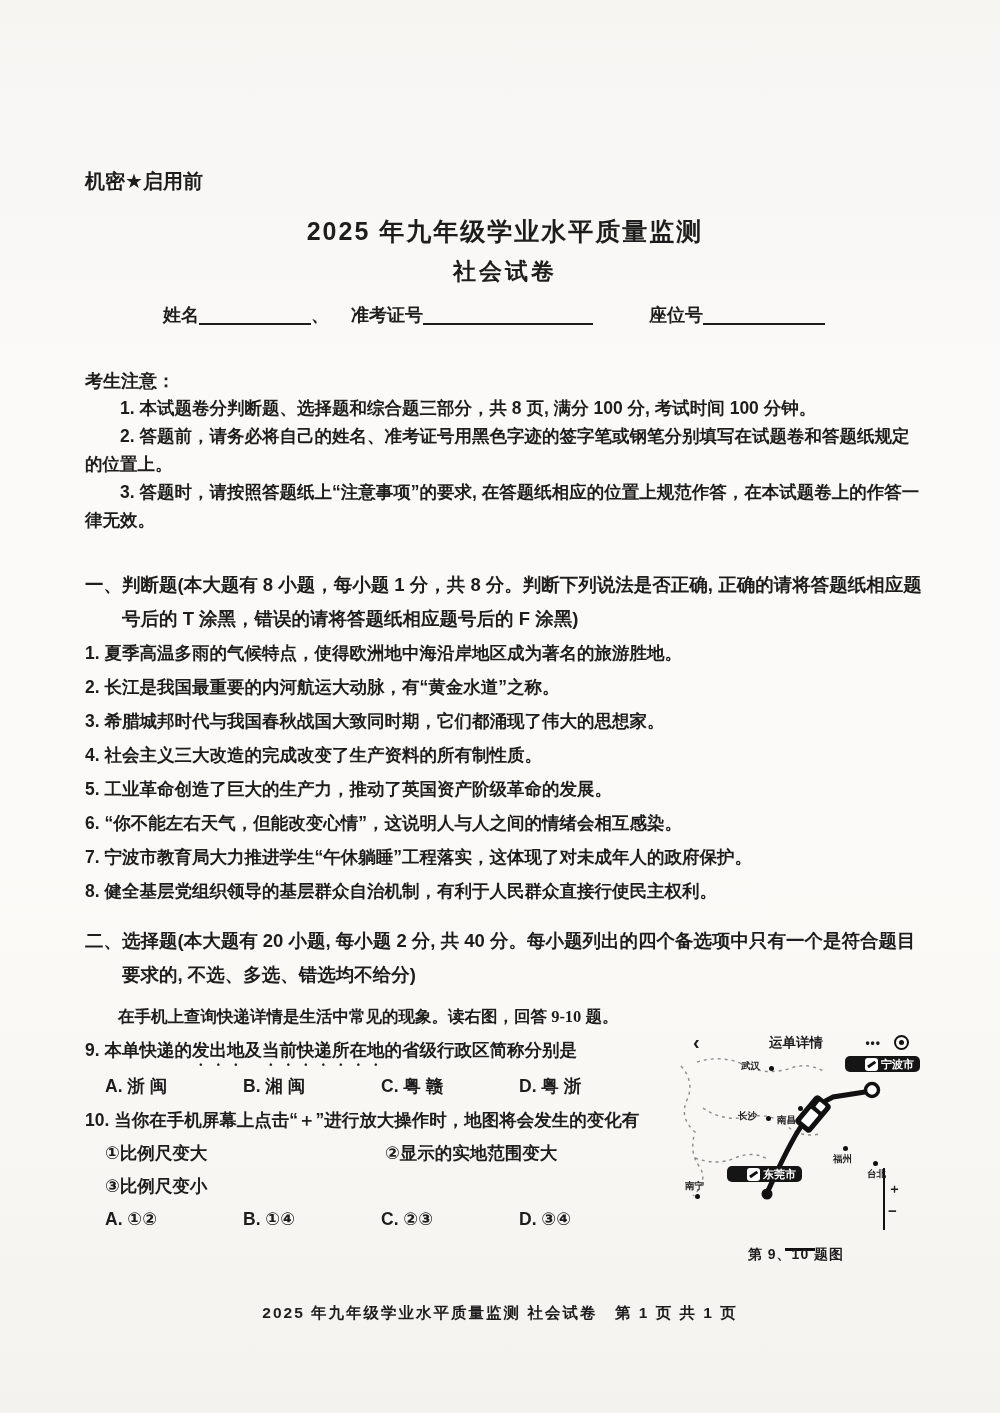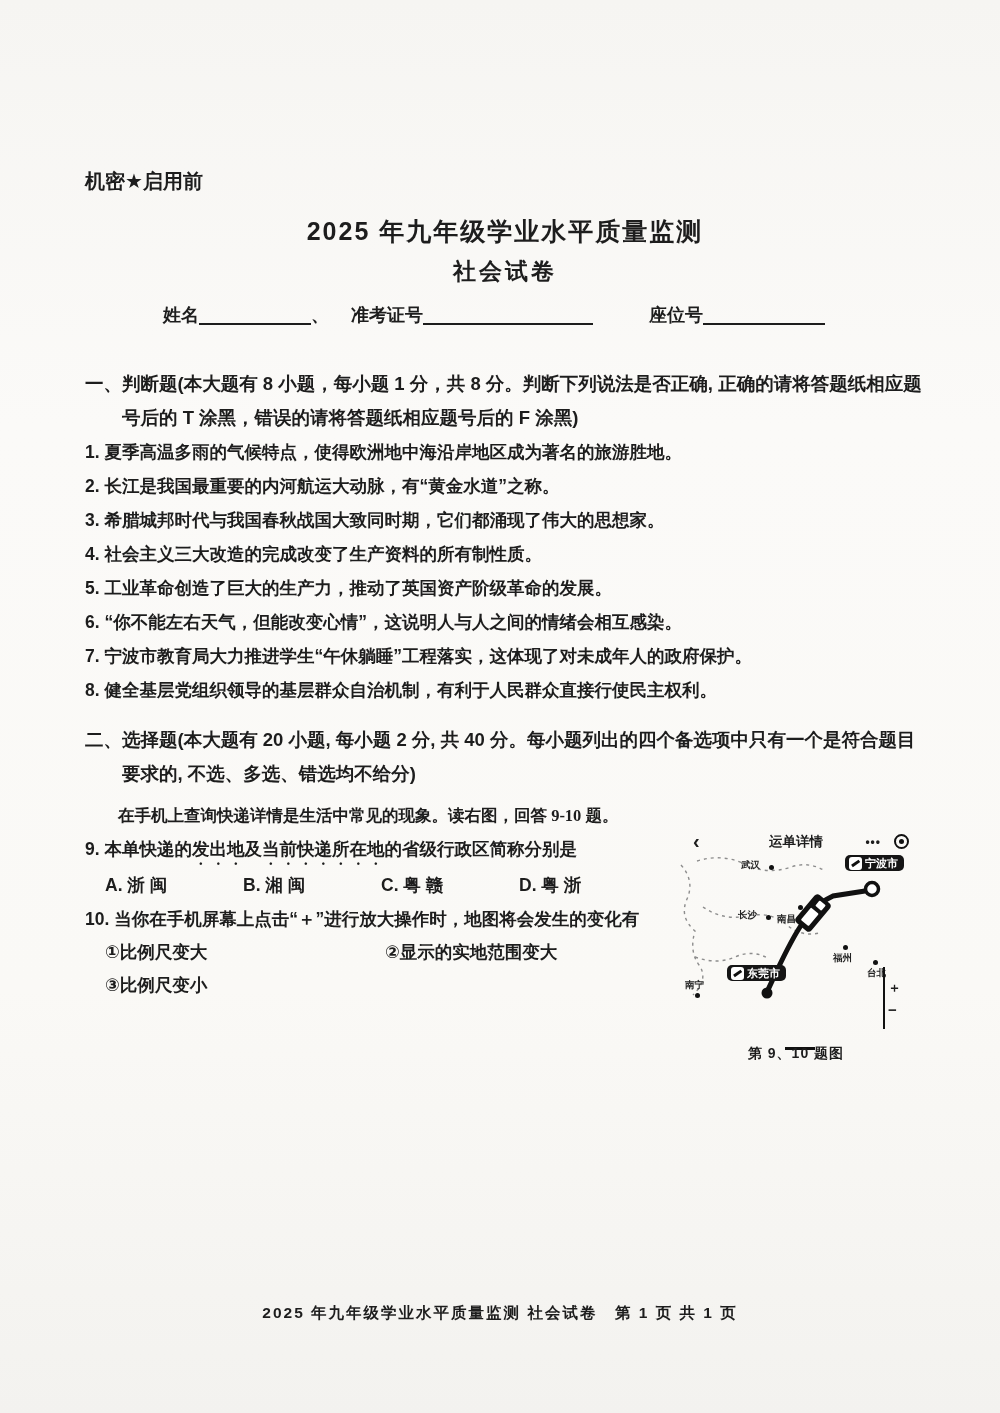--- a/index.html
+++ b/index.html
@@ -40,21 +40,21 @@
   .appbar { position:absolute; top:10px; left:0; right:0; height:22px; }
   .back { position:absolute; left:26px; top:0; font-size:20px; font-weight:800; line-height:20px; }
   .apptitle { position:absolute; left:0; right:0; text-align:center; font-size:13.5px; font-weight:800; line-height:22px; }
   .more { position:absolute; right:44px; top:0; font-size:12px; font-weight:800; line-height:22px; letter-spacing:1px; }
   .target { position:absolute; right:16px; top:3px; width:15px; height:15px; border:2.2px solid #111; border-radius:50%; }
   .target i { position:absolute; left:50%; top:50%; width:5px; height:5px; margin:-2.5px 0 0 -2.5px; background:#111; border-radius:50%; }
   .mapsvg { position:absolute; left:0; top:30px; }
   .citydot { position:absolute; width:5px; height:5px; background:#111; border-radius:50%; }
   .citylbl { position:absolute; font-size:9.5px; font-weight:700; color:#222; white-space:nowrap; }
   .badge { position:absolute; height:16px; background:#151515; border-radius:5px; color:#fff;
-           display:flex; align-items:center; padding:0 6px 0 4px; font-size:11px; font-weight:700; white-space:nowrap; }
+           display:flex; align-items:center; padding:0 6px 0 20px; font-size:11px; font-weight:700; white-space:nowrap; }
   .bicon { width:13px; height:13px; background:#fff; border-radius:3px; margin-right:3px; position:relative; overflow:hidden; flex:0 0 13px; }
   .bicon i { position:absolute; left:2px; top:5px; width:9px; height:2.5px; background:#111; transform:rotate(-35deg); }
   .truck { position:absolute; left:128px; top:82px; width:36px; height:20px; background:#111; border-radius:4px;
            transform:rotate(-50deg); }
   .truck i { position:absolute; left:5px; top:5px; width:16px; height:10px; background:#fff; border-radius:1px; }
   .truck b { position:absolute; right:4px; top:7px; width:7px; height:8px; background:#fff; border-radius:1px; }
   .zoomctl { position:absolute; right:22px; top:146px; width:20px; height:62px; border-left:2px solid #111; }
   .zplus { position:absolute; left:3px; top:12px; font-size:13px; font-weight:800; }
   .zminus { position:absolute; left:3px; top:34px; font-size:15px; font-weight:800; }
   .scalebar { position:absolute; left:118px; top:226px; width:30px; height:3px; background:#111; }
@@ -67,20 +67,26 @@
   <div class="content">
 
     <div class="conf">机密★启用前</div>
     <div class="title">2025 年九年级学业水平质量监测</div>
     <div class="subtitle">社会试卷</div>
 
     <div class="id-line">
       <span>姓名</span><span class="blank w1"></span><span class="sep">、</span><span>准考证号</span><span class="blank w2"></span><span>座位号</span><span class="blank w3"></span>
     </div>
 
+    <div class="notice">
+      <div class="notice-head">考生注意：</div>
+      <p>1. 本试题卷分判断题、选择题和综合题三部分，共 8 页, 满分 100 分, 考试时间 100 分钟。</p>
+      <p>2. 答题前，请务必将自己的姓名、准考证号用黑色字迹的签字笔或钢笔分别填写在试题卷和答题纸规定的位置上。</p>
+      <p>3. 答题时，请按照答题纸上“注意事项”的要求, 在答题纸相应的位置上规范作答，在本试题卷上的作答一律无效。</p>
+    </div>
 
     <div class="sec1">
       <p class="sec-head">一、判断题(本大题有 8 小题，每小题 1 分，共 8 分。判断下列说法是否正确, 正确的请将答题纸相应题号后的 T 涂黑，错误的请将答题纸相应题号后的 F 涂黑)</p>
       <p class="q">1. 夏季高温多雨的气候特点，使得欧洲地中海沿岸地区成为著名的旅游胜地。</p>
       <p class="q">2. 长江是我国最重要的内河航运大动脉，有“黄金水道”之称。</p>
       <p class="q">3. 希腊城邦时代与我国春秋战国大致同时期，它们都涌现了伟大的思想家。</p>
       <p class="q">4. 社会主义三大改造的完成改变了生产资料的所有制性质。</p>
       <p class="q">5. 工业革命创造了巨大的生产力，推动了英国资产阶级革命的发展。</p>
       <p class="q">6. “你不能左右天气，但能改变心情”，这说明人与人之间的情绪会相互感染。</p>
       <p class="q">7. 宁波市教育局大力推进学生“午休躺睡”工程落实，这体现了对未成年人的政府保护。</p>
@@ -164,19 +170,25 @@
       </div>
 
       <p class="q10">10. 当你在手机屏幕上点击“＋”进行放大操作时，地图将会发生的变化有</p>
 
       <div class="grid2">
         <span>①比例尺变大</span>
         <span>②显示的实地范围变大</span>
         <span>③比例尺变小</span>
       </div>
 
+      <div class="optrow">
+        <span>A. ①②</span>
+        <span>B. ①④</span>
+        <span>C. ②③</span>
+        <span>D. ③④</span>
+      </div>
 
       <div class="clear"></div>
     </div>
   </div>
 
   <div class="footer">2025 年九年级学业水平质量监测 社会试卷　第 1 页 共 1 页</div>
 </div>
 
 </body></html>

